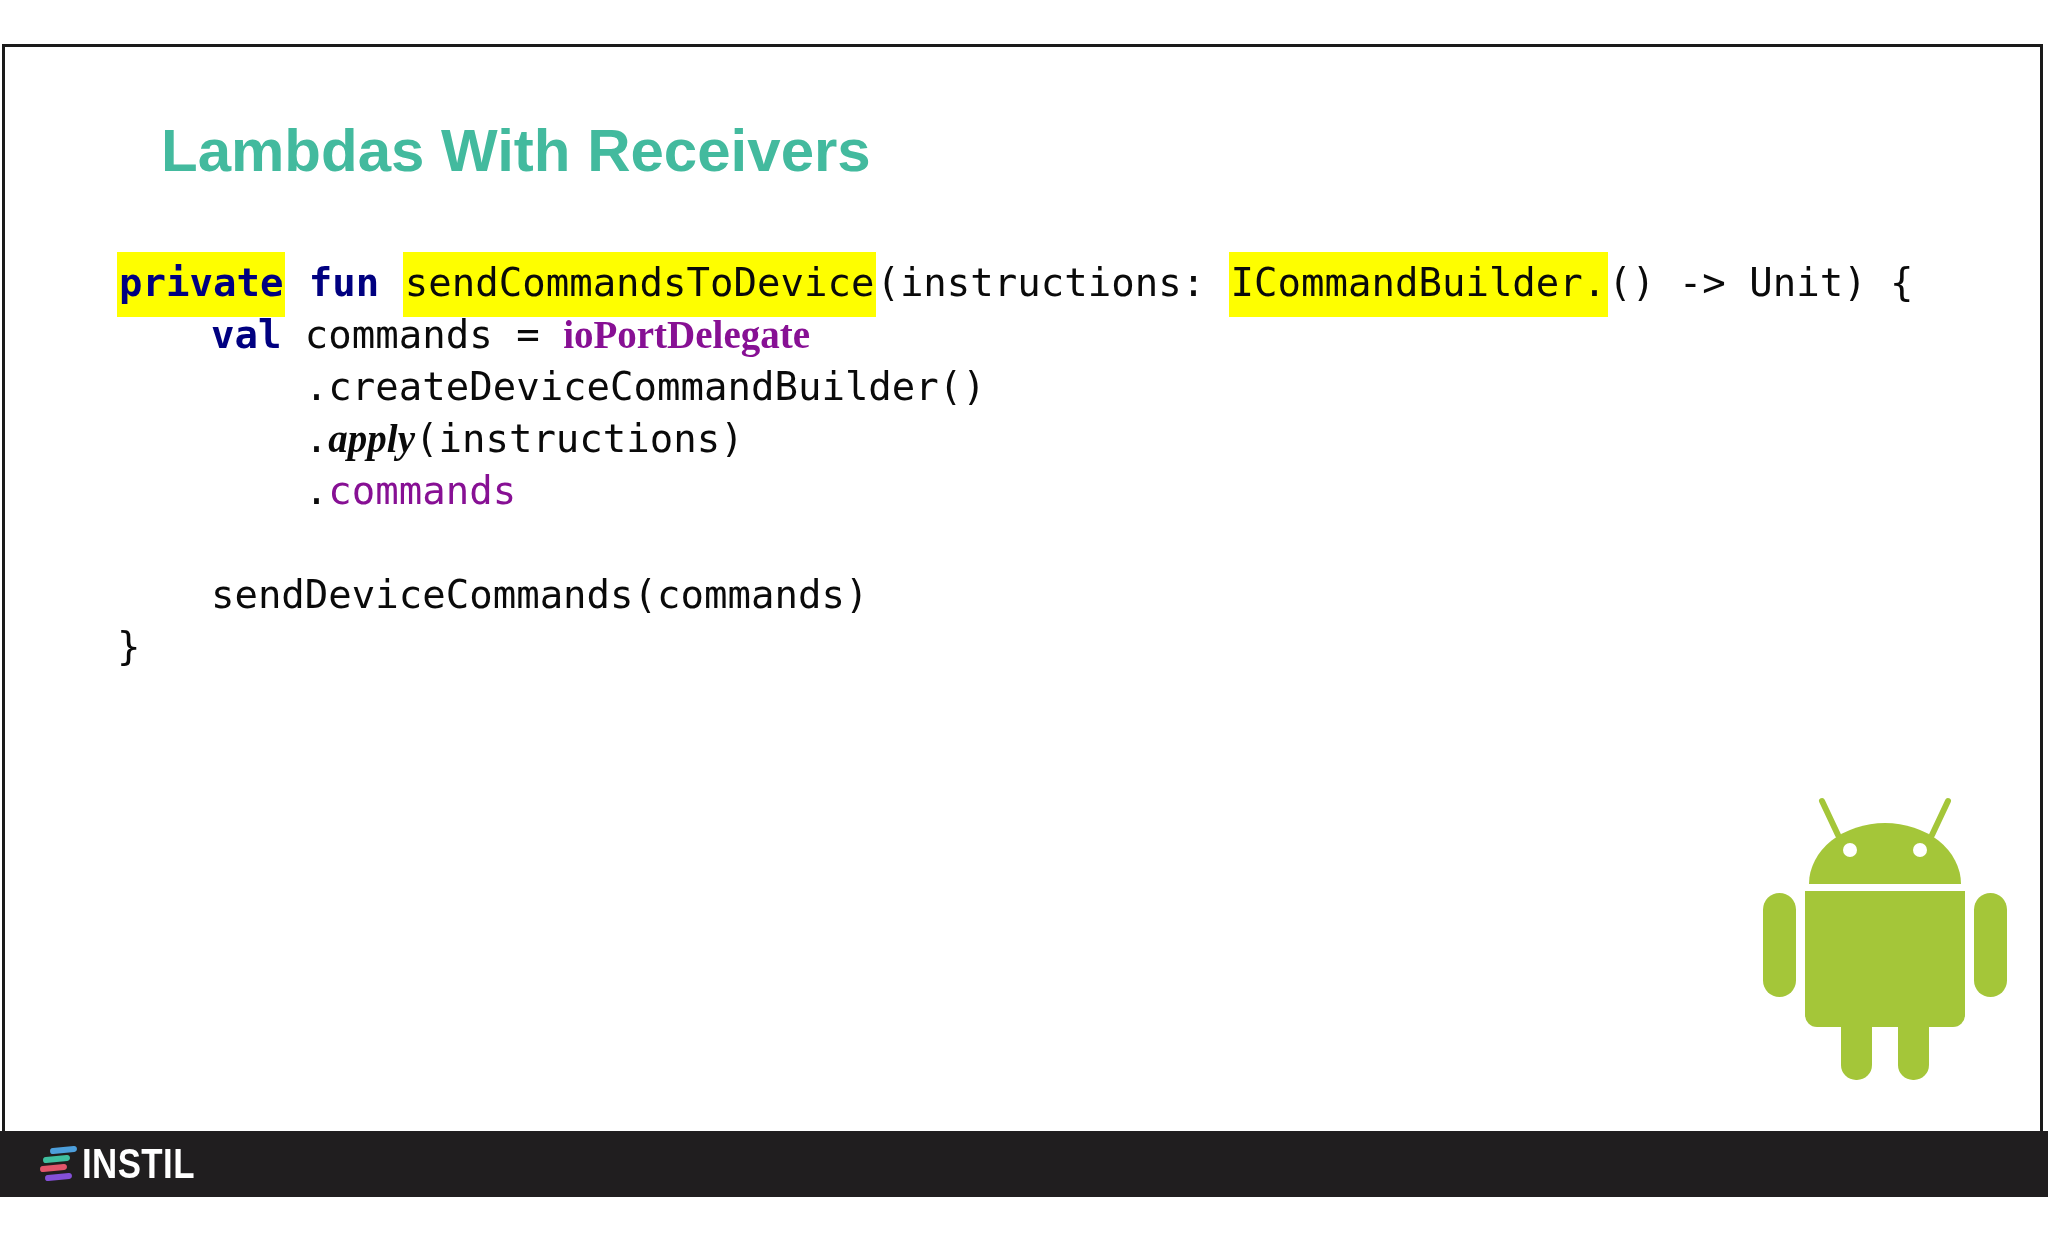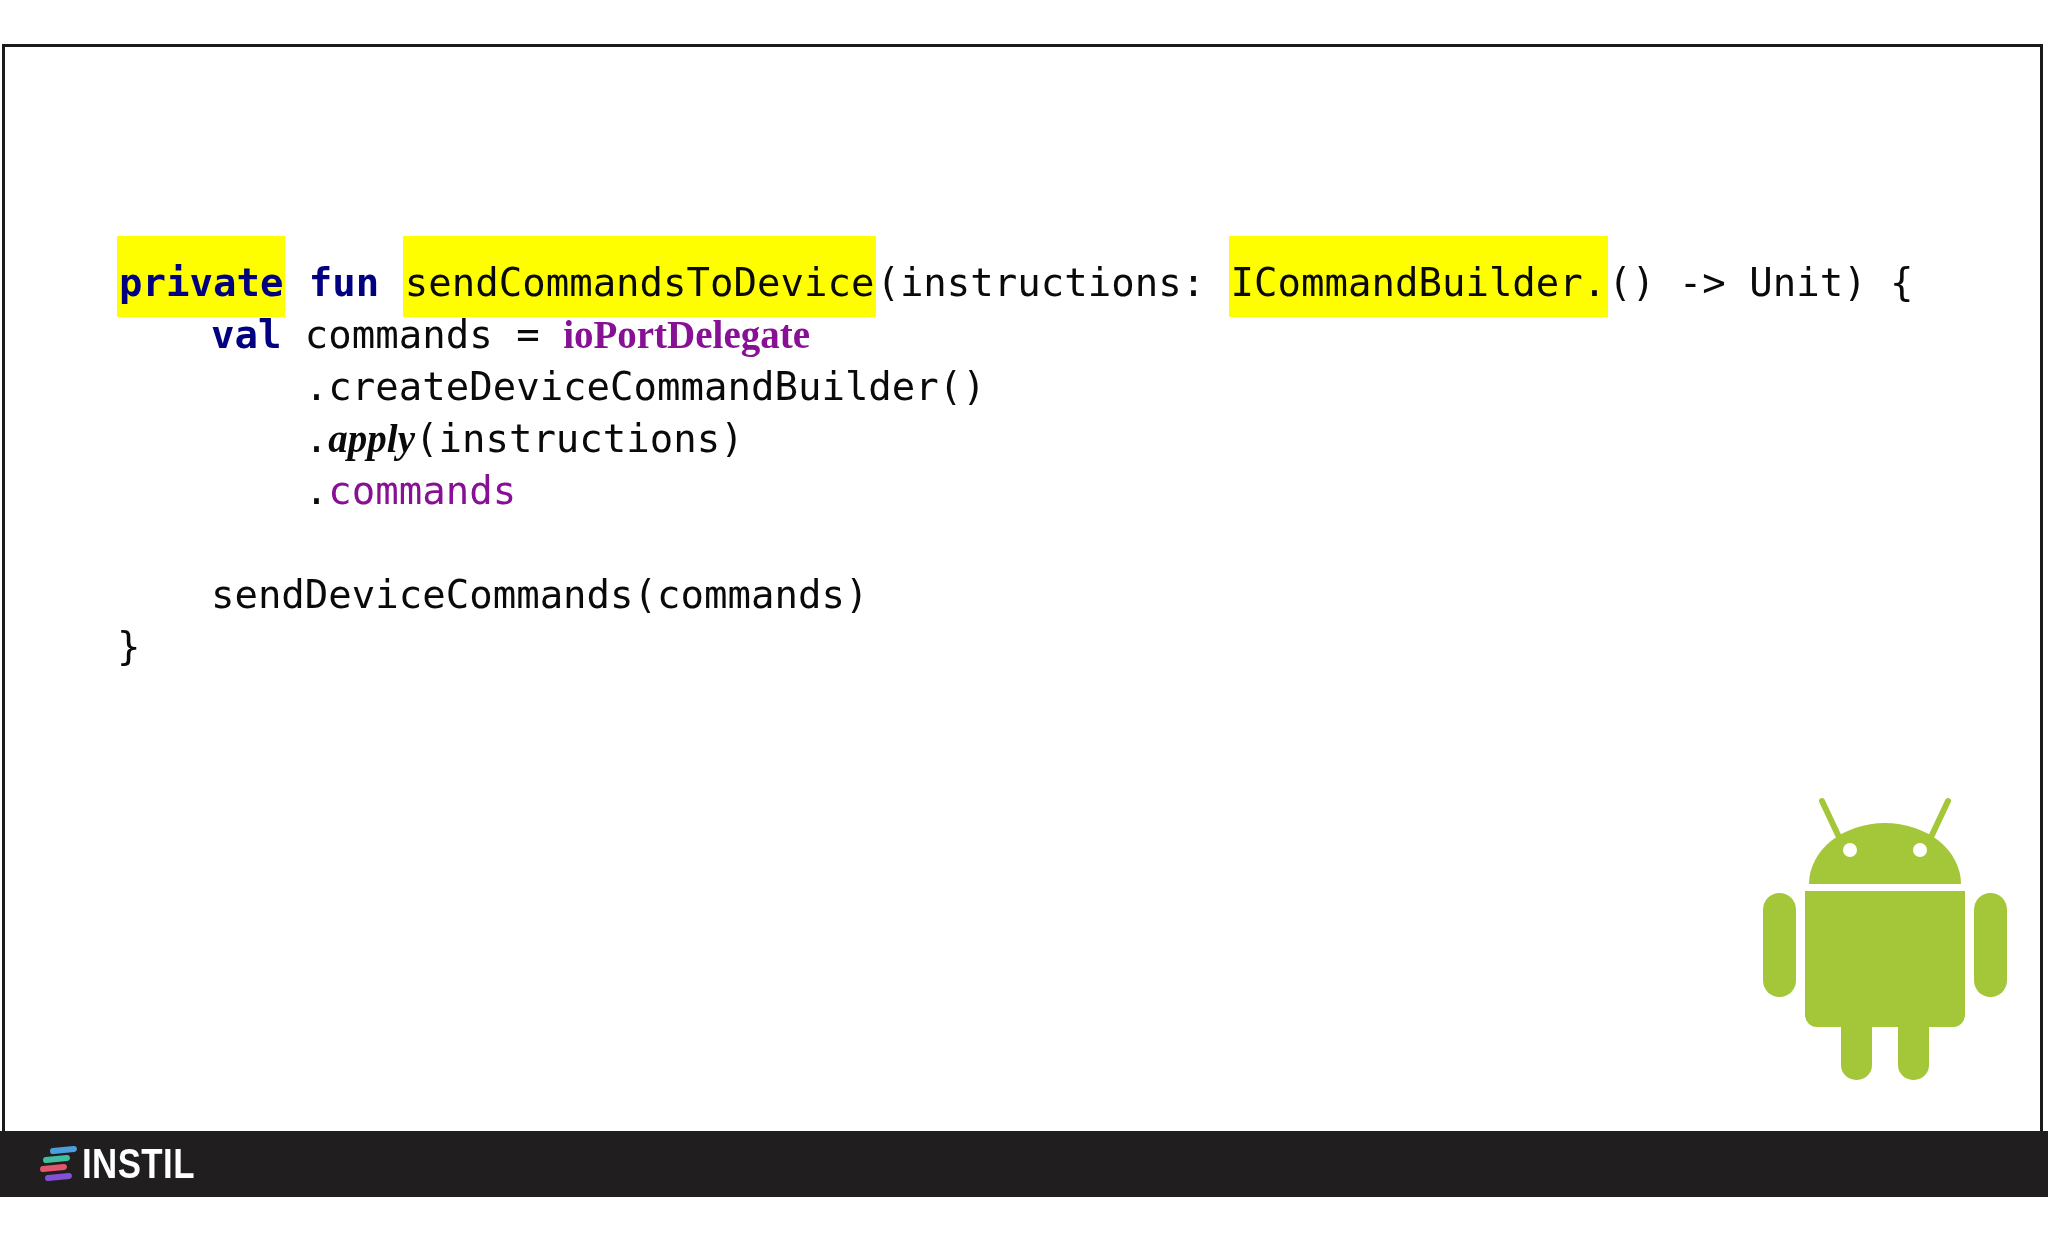--- a/index.html
+++ b/index.html
@@ -31,21 +31,21 @@
     font-family:"DejaVu Sans Mono", monospace;
     font-size:39px; line-height:52px;
     color:var(--codec);
     white-space:pre;
   }
   .code .line{min-height:52px;}
   .code span{white-space:pre;}
   .kw{color:var(--kw);font-weight:bold;}
   .b{font-weight:normal;}
   .bi{font-weight:bold;font-style:italic;font-family:Liberation Serif, serif;}
-  .hl{background:var(--hl);padding:24px 2px 12px;margin-top:36px;}
+  .hl{background:var(--hl);padding:8px 2px 12px;margin-top:36px;}
   .prop{color:var(--prop);font-weight:bold;font-family:Liberation Serif, serif;}
   .propi{color:var(--prop);}
   .android{
     position:absolute; left:1763px; top:795px;
     width:244px; height:285px;
     color:var(--green);
   }
   .footer{
     position:absolute; left:0; top:1131px;
     width:2048px; height:66px;
@@ -70,20 +70,21 @@
     color:#ffffff; font-weight:700; font-size:42px;
     transform:scaleX(0.83); transform-origin:left center;
     letter-spacing:0.5px;
     white-space:nowrap;
   }
 </style>
 </head>
 <body style="--teal: #43BA9E; --kw: #000080; --hl: #FEFE00; --prop: #871094; --codec: #0A0A0A; --green: #A4C639; --footerbg: #201E1F;">
 
 <div class="frame">
+  <h1 class="slide-title">Lambdas With Receivers</h1>
 
   <div class="code" id="code"><div class="line"><span class="kw hl">private</span><span> </span><span class="kw">fun</span><span> </span><span class="hl">sendCommandsToDevice</span><span>(instructions: </span><span class="b hl">ICommandBuilder.</span><span>() </span><span class="b">-&gt; Unit</span><span>) {</span></div><div class="line"><span>    </span><span class="kw">val</span><span> commands = </span><span class="prop">ioPortDelegate</span></div><div class="line"><span>        .createDeviceCommandBuilder()</span></div><div class="line"><span>        </span><span class="b">.</span><span class="bi">apply</span><span class="b">(instructions)</span></div><div class="line"><span>        .</span><span class="propi">commands</span></div><div class="line"></div><div class="line"><span>    sendDeviceCommands(commands)</span></div><div class="line"><span>}</span></div></div>
 </div>
 
 <svg class="android" viewBox="0 0 244 285" xmlns="http://www.w3.org/2000/svg" aria-hidden="true">
 
   <line x1="75" y1="40" x2="59" y2="6" stroke="currentColor" stroke-width="6" stroke-linecap="round"></line>
   <line x1="169" y1="40" x2="185" y2="6" stroke="currentColor" stroke-width="6" stroke-linecap="round"></line>
 
   <path d="M46,89 A76,61 0 0 1 198,89 Z" fill="currentColor"></path>

